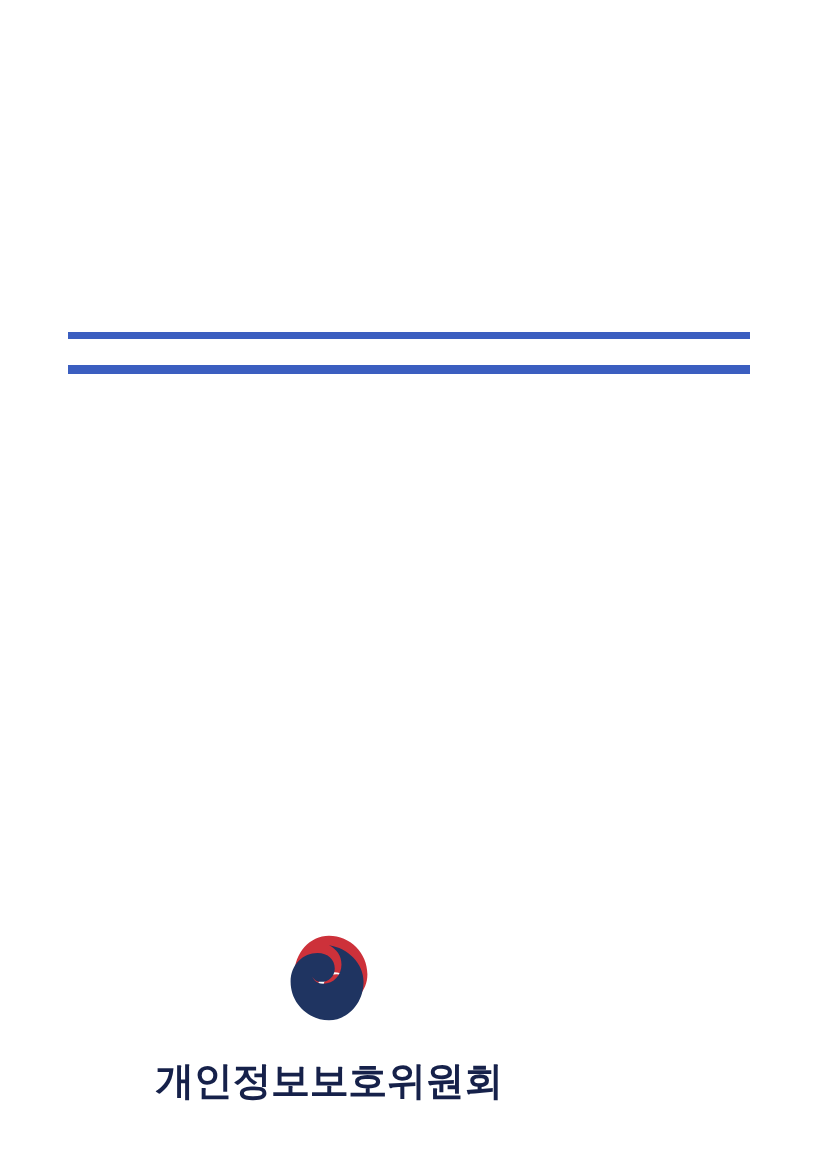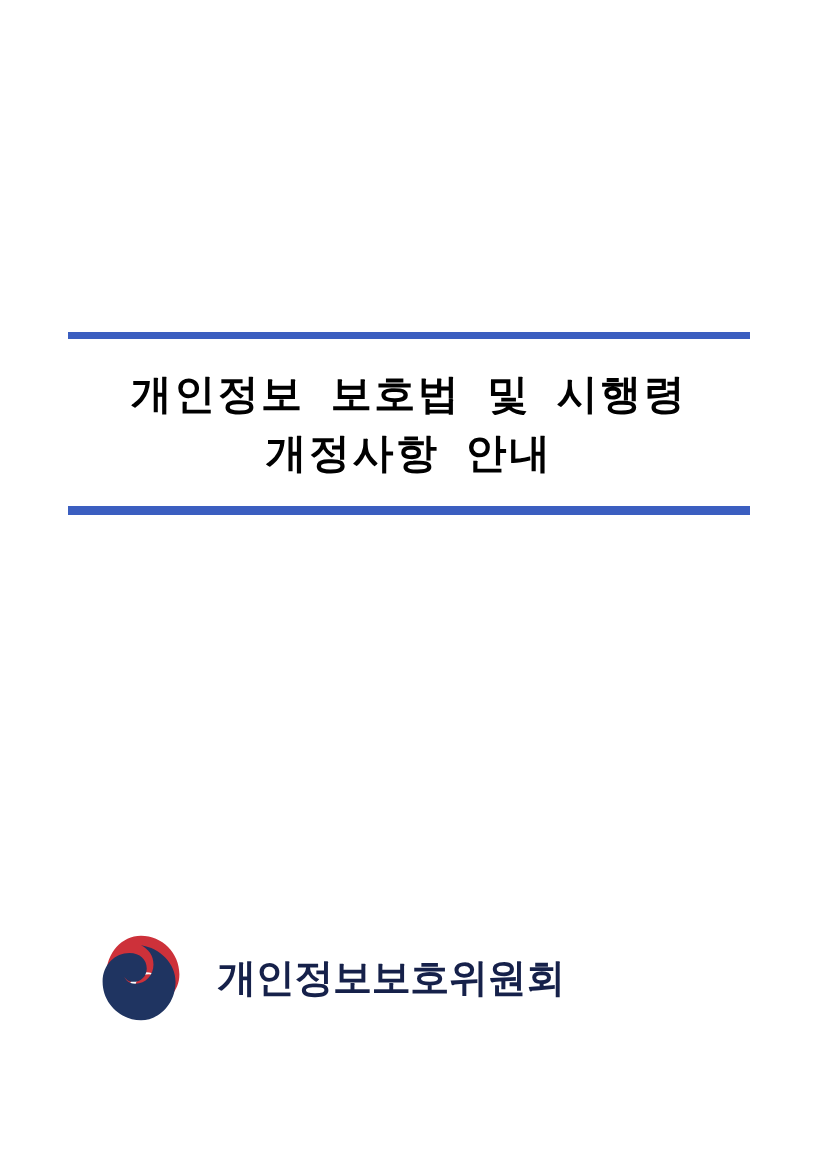--- a/index.html
+++ b/index.html
@@ -75,20 +75,21 @@
   
   .footer {
     position: absolute;
     left: 0;
     top: 930px;
     width: 658px;
     display: flex;
     align-items: center;
     justify-content: center;
     gap: 28px;
+    flex-direction: column;
   }
 
   .emblem {
     width: 96px;
     height: 96px;
     flex: 0 0 auto;
     display: block;
   }
 
   .org-name {
@@ -101,24 +102,20 @@
   }
 </style>
 </head>
 <body>
 
 <div class="page">
 
   <div class="title-block">
     <div class="rule rule-top"></div>
 
-    <div class="doc-title">
-      <span class="line">개인정보 보호법 및 시행령</span>
-      <span class="line">개정사항 안내</span>
-    </div>
 
     <div class="rule rule-bottom"></div>
   </div>
 
 
   <div class="footer">
     <span class="emblem-wrap">
       <svg class="emblem" viewBox="0 0 100 100" xmlns="http://www.w3.org/2000/svg" aria-hidden="true">
 
         <path d="M50 6

